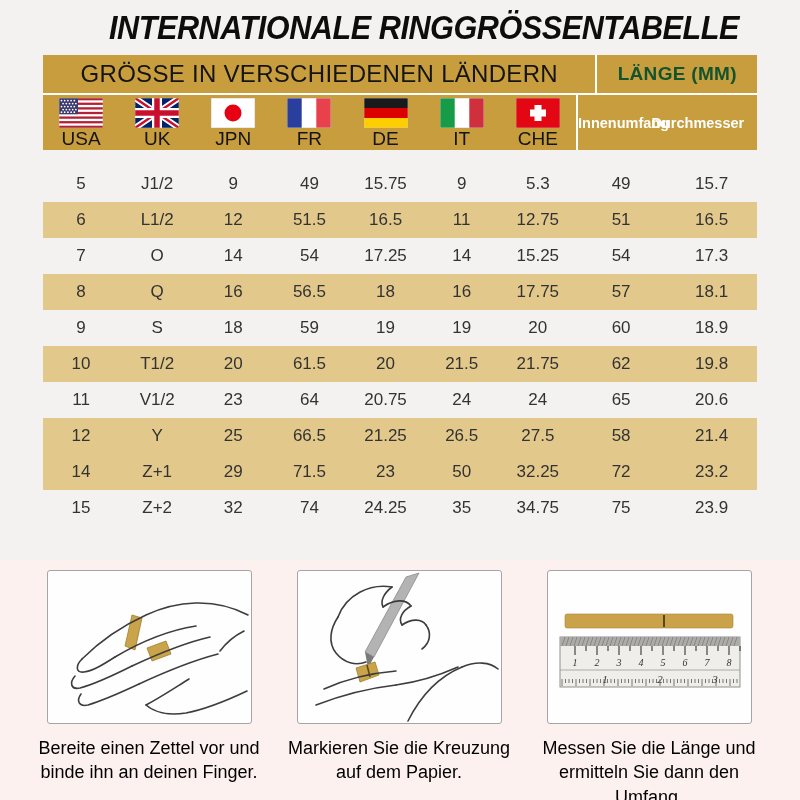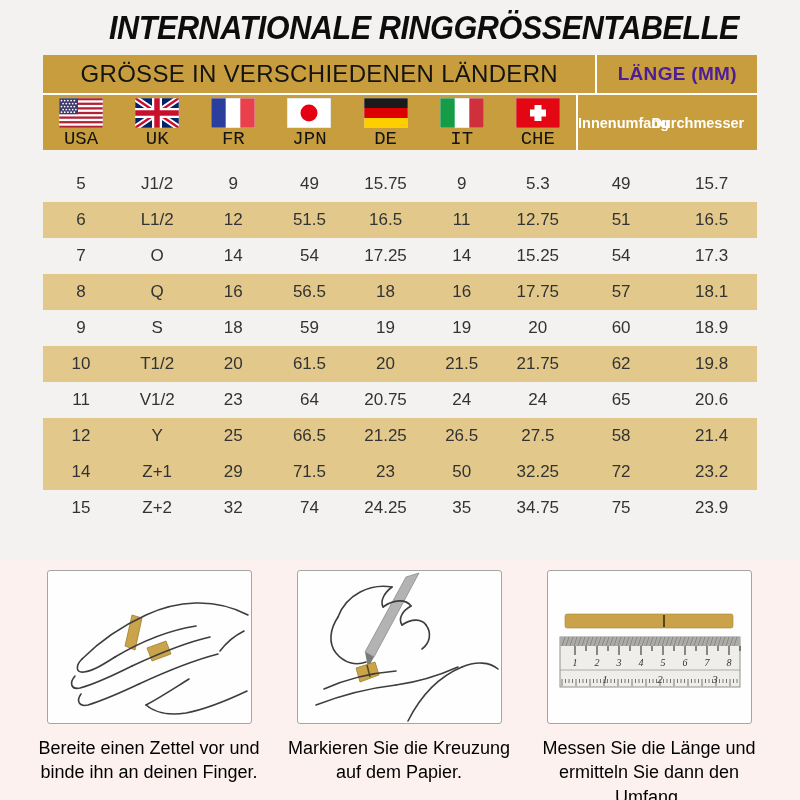--- a/index.html
+++ b/index.html
@@ -4,24 +4,24 @@
 <style>
   html,body{margin:0;padding:0;}
   body{width:800px;height:800px;background:#f3f2f0;font-family:"Liberation Sans",sans-serif;overflow:hidden;}
   .page{width:800px;height:800px;position:relative;}
   .top{height:560px;}
   .title-wrap{height:55px;display:flex;align-items:center;justify-content:center;margin-left:48px;}
   .title{font-size:34px;font-weight:bold;font-style:italic;color:#0d0d0d;white-space:nowrap;transform:scaleX(0.9);letter-spacing:-0.5px;}
   .table{width:714px;margin:0 auto;}
   .thead{display:flex;height:38px;background:#c79d3e;}
   .th-left{width:620px;display:flex;align-items:center;justify-content:center;font-size:24px;color:#141414;letter-spacing:0.3px;}
-  .th-right{width:181px;box-sizing:border-box;border-left:2px solid #fff;display:flex;align-items:center;justify-content:center;color:#4c1d95;font-weight:bold;font-size:19px;letter-spacing:0.3px;}
+  .th-right{width:181px;box-sizing:border-box;border-left:2px solid #fff;display:flex;align-items:center;justify-content:center;color:#14532d;font-weight:bold;font-size:19px;letter-spacing:0.3px;}
   .flagrow{display:flex;height:55px;background:#c79d3e;border-top:2px solid #fff;}
   .flags{width:533px;display:flex;}
-  .flagcell{width:76.14px;display:flex;flex-direction:column;align-items:center;justify-content:center;padding-top:1px;font-family:Liberation Mono, monospace;}
+  .flagcell{width:76.14px;display:flex;flex-direction:column;align-items:center;justify-content:center;padding-top:1px;}
   .flagcell svg{width:44px;height:30px;display:block;}
   .flaglabel{font-size:19px;color:#141414;line-height:20px;margin-top:1px;}
   .lenlabels{width:149px;box-sizing:border-box;border-left:2px solid #fff;display:flex;align-items:center;}
   .lenlabel{width:50%;text-align:center;color:#fff;font-weight:bold;font-size:14.5px;}
   .rows{margin-top:16px;}
   .row{display:flex;height:36px;align-items:center;}
   .row.alt{background:#e3c88c;}
   .cell{width:76.14px;text-align:center;font-size:17px;color:#333;}
   .cell.len{width:90.5px;}
   .bottom{height:240px;background:#fcf1ee;}
@@ -98,33 +98,33 @@
               <path d="M0,0 L44,30 M44,0 L0,30" stroke="#c8102e" stroke-width="2.4"></path>
               <path d="M22,0 V30 M0,15 H44" stroke="#fff" stroke-width="10"></path>
               <path d="M22,0 V30 M0,15 H44" stroke="#c8102e" stroke-width="5.5"></path>
               <rect width="44" height="30" fill="none" stroke="#c9c9c9" stroke-width="0.6"></rect>
             </svg>
             <div class="flaglabel">UK</div>
           </div>
           <div class="flagcell">
             <svg viewBox="0 0 44 30">
               <rect width="44" height="30" fill="#ffffff"></rect>
+              <circle cx="22" cy="15" r="8.5" fill="#e60012"></circle>
+              <rect width="44" height="30" fill="none" stroke="#c9c9c9" stroke-width="0.8"></rect>
+            </svg>
+            <div class="flaglabel">JPN</div>
+          </div>
+          <div class="flagcell">
+            <svg viewBox="0 0 44 30">
+              <rect width="44" height="30" fill="#ffffff"></rect>
               <rect width="14.7" height="30" fill="#2a3f9d"></rect>
               <rect x="29.3" width="14.7" height="30" fill="#e8414b"></rect>
               <rect width="44" height="30" fill="none" stroke="#c9c9c9" stroke-width="0.8"></rect>
             </svg>
             <div class="flaglabel">FR</div>
-          </div>
-          <div class="flagcell">
-            <svg viewBox="0 0 44 30">
-              <rect width="44" height="30" fill="#ffffff"></rect>
-              <circle cx="22" cy="15" r="8.5" fill="#e60012"></circle>
-              <rect width="44" height="30" fill="none" stroke="#c9c9c9" stroke-width="0.8"></rect>
-            </svg>
-            <div class="flaglabel">JPN</div>
           </div>
           <div class="flagcell">
             <svg viewBox="0 0 44 30">
               <rect width="44" height="10" fill="#1a1a1a"></rect>
               <rect y="10" width="44" height="10" fill="#dd0000"></rect>
               <rect y="20" width="44" height="10" fill="#ffce00"></rect>
               <rect width="44" height="30" fill="none" stroke="#c9c9c9" stroke-width="0.6"></rect>
             </svg>
             <div class="flaglabel">DE</div>
           </div>

